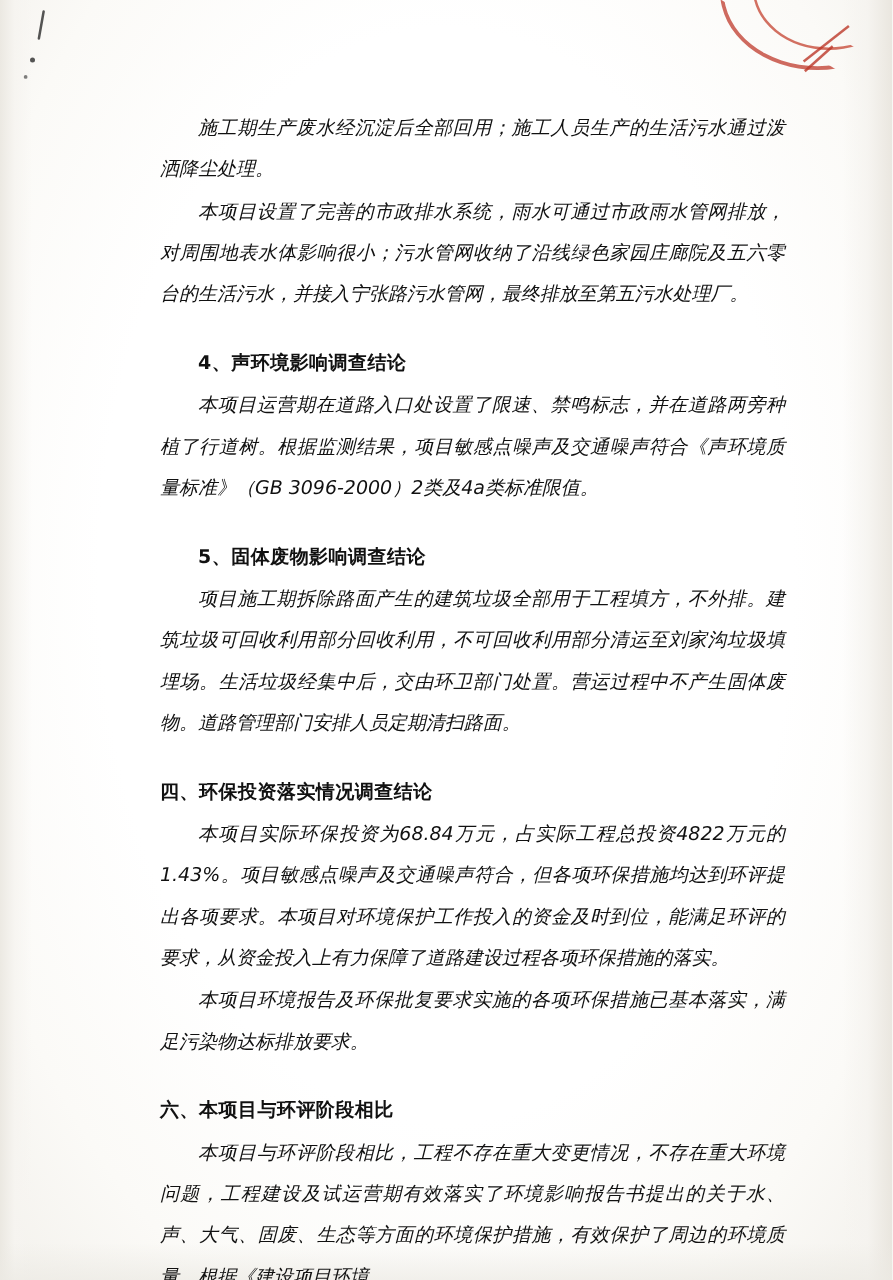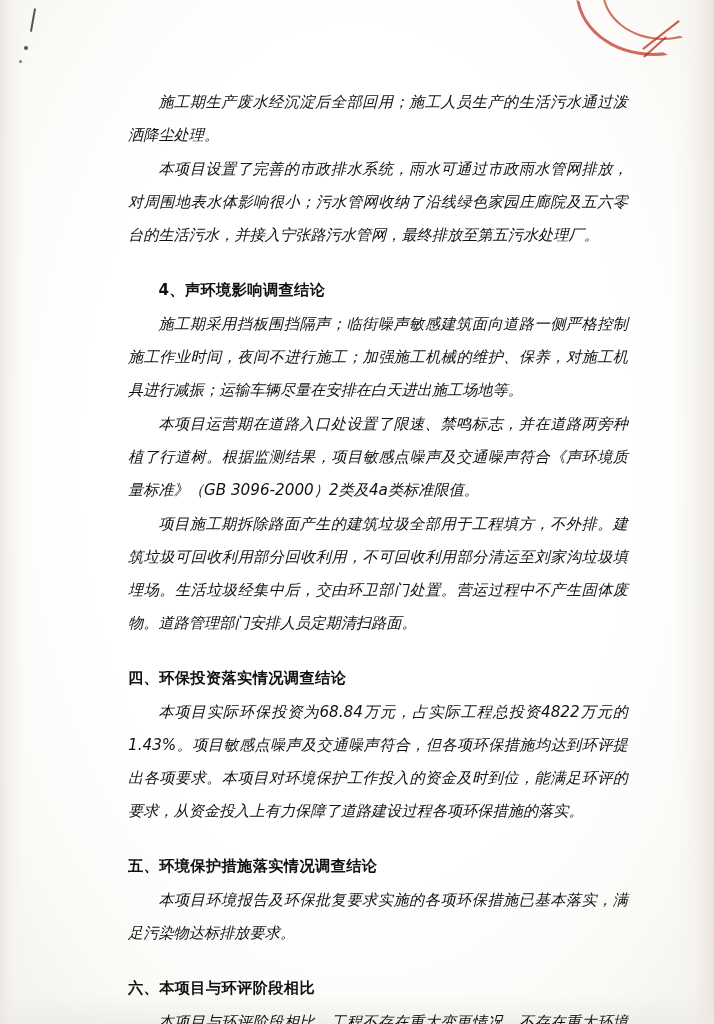--- a/index.html
+++ b/index.html
@@ -143,32 +143,31 @@
   <div class="margin-mark m3"></div>
 
   <div class="content">
 
     <p class="para">施工期生产废水经沉淀后全部回用；施工人员生产的生活污水通过泼洒降尘处理。</p>
 
     <p class="para">本项目设置了完善的市政排水系统，雨水可通过市政雨水管网排放，对周围地表水体影响很小；污水管网收纳了沿线绿色家园庄廊院及五六零台的生活污水，并接入宁张路污水管网，最终排放至第五污水处理厂。</p>
 
     <p class="heading">4、声环境影响调查结论</p>
 
-    <p class="para">施工期采用挡板围挡隔声；临街噪声敏感建筑面向道路一侧严格控制施工作业时间，夜间不进行施工；加强施工机械的维护、保养，对施工机具进行减振；运输车辆尽量在安排在白天进出施工场地等。</p>
 
     <p class="para">本项目运营期在道路入口处设置了限速、禁鸣标志，并在道路两旁种植了行道树。根据监测结果，项目敏感点噪声及交通噪声符合《声环境质量标准》（GB 3096-2000）2类及4a类标准限值。</p>
 
+    <p class="heading">5、固体废物影响调查结论</p>
 
     <p class="para">项目施工期拆除路面产生的建筑垃圾全部用于工程填方，不外排。建筑垃圾可回收利用部分回收利用，不可回收利用部分清运至刘家沟垃圾填埋场。生活垃圾经集中后，交由环卫部门处置。营运过程中不产生固体废物。道路管理部门安排人员定期清扫路面。</p>
 
     <p class="heading tophead">四、环保投资落实情况调查结论</p>
 
     <p class="para">本项目实际环保投资为68.84万元，占实际工程总投资4822万元的1.43%。项目敏感点噪声及交通噪声符合，但各项环保措施均达到环评提出各项要求。本项目对环境保护工作投入的资金及时到位，能满足环评的要求，从资金投入上有力保障了道路建设过程各项环保措施的落实。</p>
 
-    <p class="heading tophead">五、环境保护措施落实情况调查结论</p>
 
     <p class="para">本项目环境报告及环保批复要求实施的各项环保措施已基本落实，满足污染物达标排放要求。</p>
 
     <p class="heading tophead">六、本项目与环评阶段相比</p>
 
     <p class="para">本项目与环评阶段相比，工程不存在重大变更情况，不存在重大环境问题，工程建设及试运营期有效落实了环境影响报告书提出的关于水、声、大气、固废、生态等方面的环境保护措施，有效保护了周边的环境质量。根据《建设项目环境</p>
 
   </div>
 </div>
 

